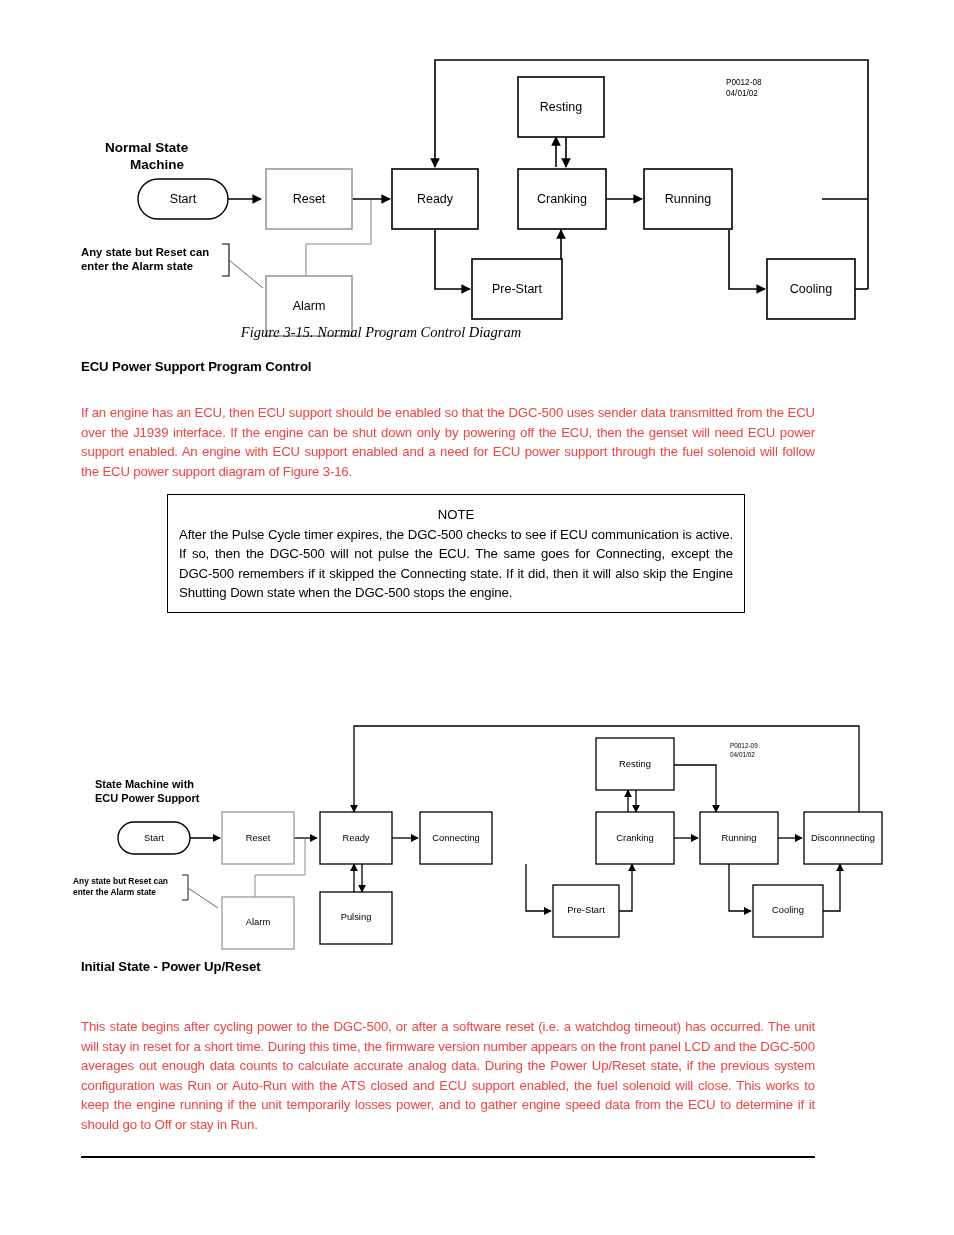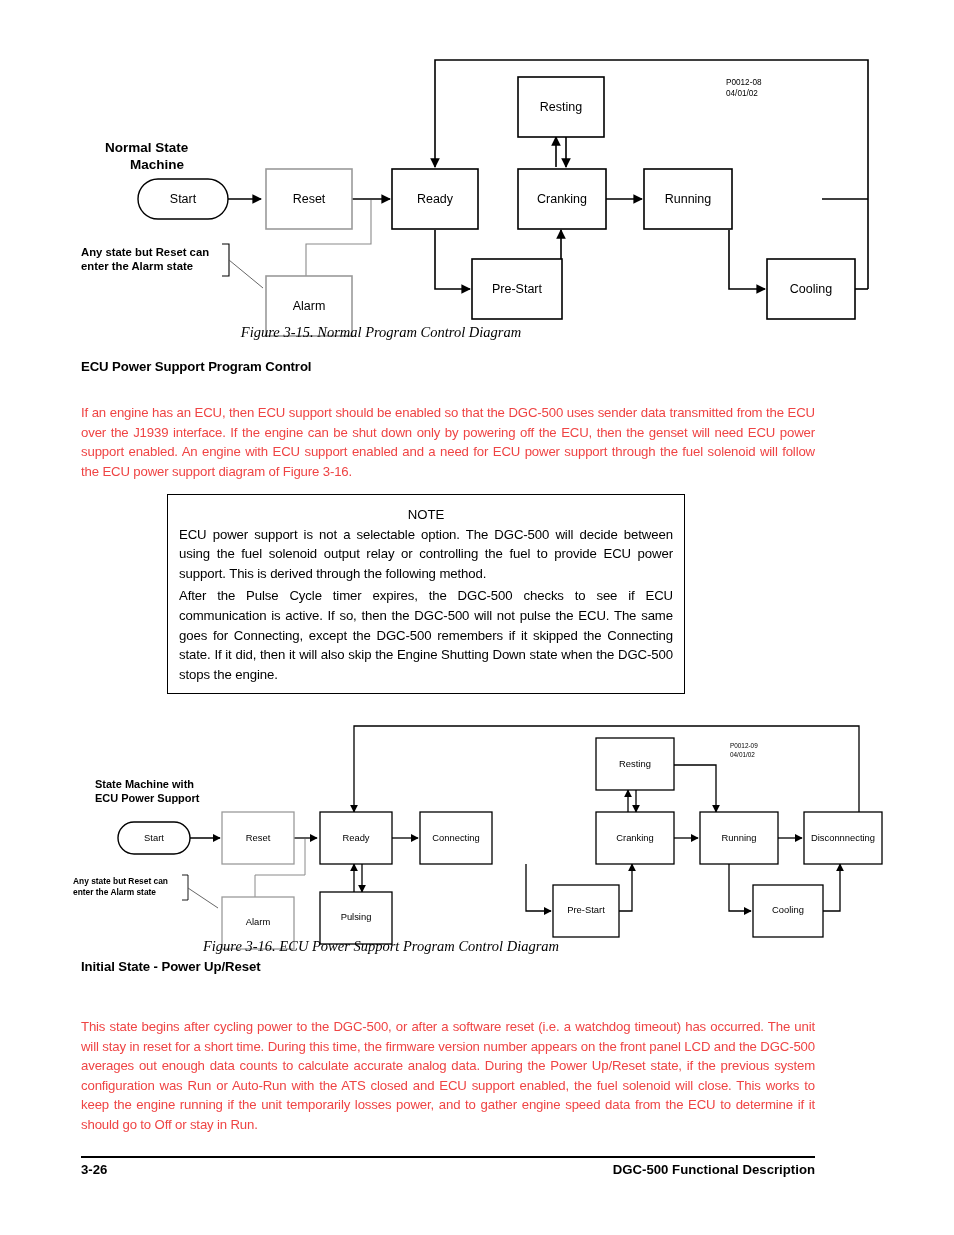--- a/index.html
+++ b/index.html
@@ -130,21 +130,21 @@
     letter-spacing: -0.15px;
   }
   .p-ecu { top: 403px; }
   .p-initial { top: 1017px; }
 
   
   .note-box {
     position: absolute;
     left: 167px;
     top: 494px;
-    width: 518px;
+    width: 578px;
     border: 1.4px solid #000000;
     box-sizing: border-box;
     padding: 10px 11px 9px 11px;
   }
   .note-title {
     text-align: center;
     font-size: 13.2px;
     line-height: 19.6px;
     color: #000000;
   }
@@ -265,21 +265,20 @@
     </svg>
   </div>
 
   <div class="caption cap1">Figure 3-15. Normal Program Control Diagram</div>
 
   <div class="heading h-ecu">ECU Power Support Program Control</div>
   <div class="para p-ecu">If an engine has an ECU, then ECU support should be enabled so that the DGC-500 uses sender data transmitted from the ECU over the J1939 interface. If the engine can be shut down only by powering off the ECU, then the genset will need ECU power support enabled. An engine with ECU support enabled and a need for ECU power support through the fuel solenoid will follow the ECU power support diagram of Figure 3-16.</div>
 
   <div class="note-box">
     <div class="note-title">NOTE</div>
-    <div class="note-para">ECU power support is not a selectable option. The DGC-500 will decide between using the fuel solenoid output relay or controlling the fuel to provide ECU power support. This is derived through the following method.</div>
     <div class="note-para">After the Pulse Cycle timer expires, the DGC-500 checks to see if ECU communication is active. If so, then the DGC-500 will not pulse the ECU. The same goes for Connecting, except the DGC-500 remembers if it skipped the Connecting state.  If it did, then it will also skip the Engine Shutting Down state when the DGC-500 stops the engine.</div>
   </div>
 
   <div class="figure fig2">
     <svg width="800" height="225" viewBox="0 0 800 225" xmlns="http://www.w3.org/2000/svg">
       <defs>
         <marker id="ah2" viewBox="0 0 10 10" refX="9" refY="5" markerWidth="6" markerHeight="6" orient="auto-start-reverse">
           <path d="M 0 0 L 10 5 L 0 10 z" fill="#000000"></path>
         </marker>
       </defs>
@@ -369,24 +368,19 @@
         <rect class="node-rect" x="483" y="173" width="66" height="52"></rect>
         <text class="node-label" x="516" y="199">Pre-Start</text>
       </g>
       <g>
         <rect class="node-rect" x="683" y="173" width="70" height="52"></rect>
         <text class="node-label" x="718" y="199">Cooling</text>
       </g>
     </svg>
   </div>
 
-  <div class="caption cap2">Figure 3-16. ECU Power Support Program Control Diagram</div>
 
   <div class="heading h-initial">Initial State - Power Up/Reset</div>
   <div class="para p-initial">This state begins after cycling power to the DGC-500, or after a software reset (i.e. a watchdog timeout) has occurred. The unit will stay in reset for a short time. During this time, the firmware version number appears on the front panel LCD and the DGC-500 averages out enough data counts to calculate accurate analog data. During the Power Up/Reset state, if the previous system configuration was Run or Auto-Run with the ATS closed and ECU support enabled, the fuel solenoid will close. This works to keep the engine running if the unit temporarily losses power, and to gather engine speed data from the ECU to determine if it should go to Off or stay in Run.</div>
 
   <div class="footer-rule"></div>
-  <div class="footer">
-    <span>3-26</span>
-    <span>DGC-500 Functional Description</span>
-  </div>
 
 </div>
 
 </body></html>

